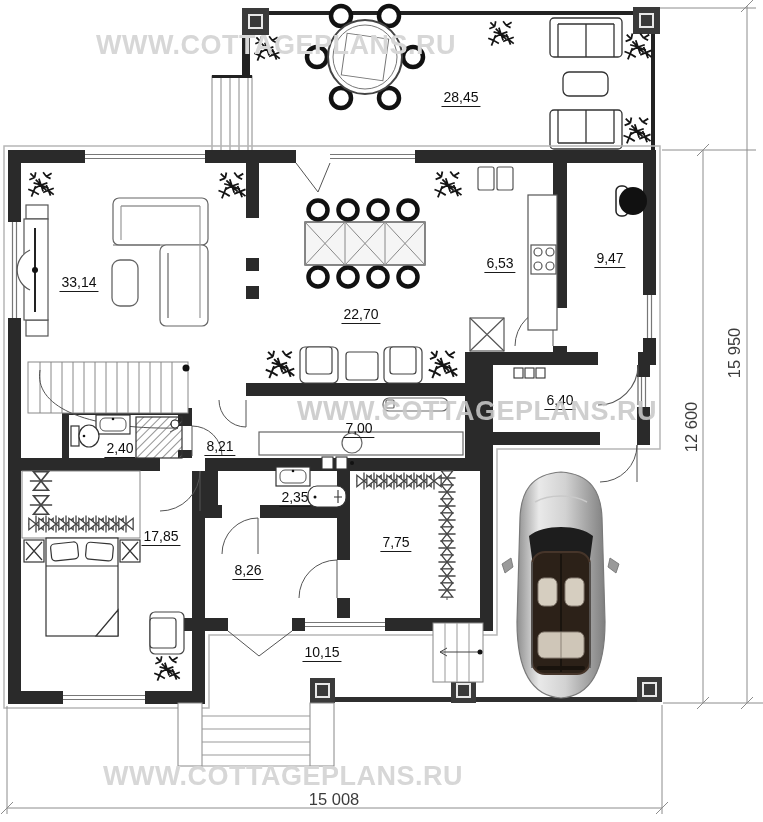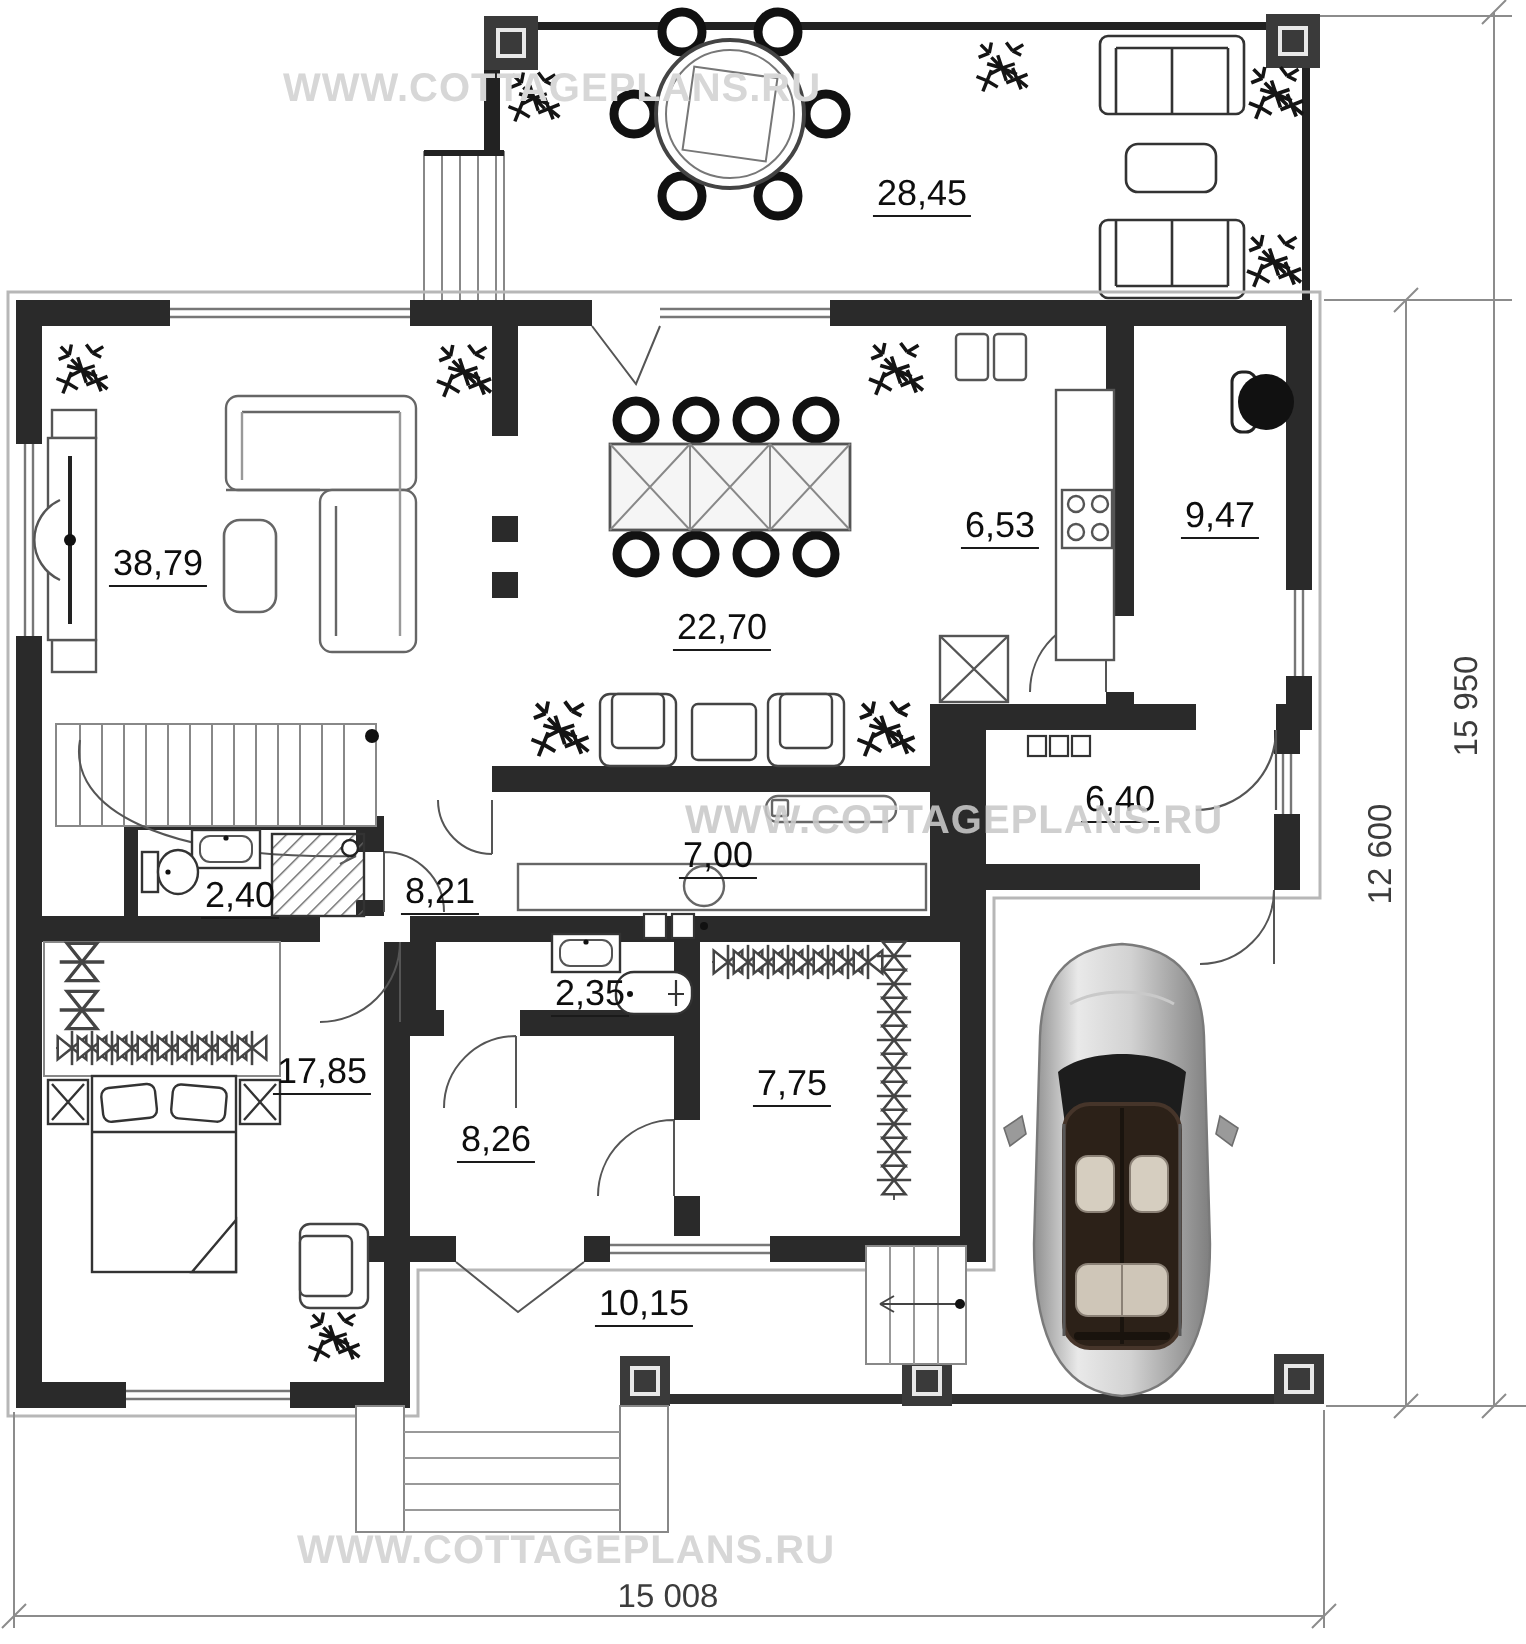--- a/index.html
+++ b/index.html
@@ -1,26 +1,26 @@
 <!DOCTYPE html>
 <html><head>
 <meta charset="utf-8">
 <style>
   html,body{margin:0;padding:0;background:#fff;}
   #canvas{position:relative;width:763px;height:822px;background:#fff;overflow:hidden;
           font-family:"Liberation Sans",sans-serif;}
   svg{position:absolute;left:0;top:0;z-index:1;}
   .w{fill:#2a2a2a;}
   .rl{position:absolute;z-index:4;transform:translate(-50%,-50%);
-      font-size:18px;color:#0e0e0e;white-space:nowrap;}
+      font-size:14px;color:#0e0e0e;white-space:nowrap;}
   .rl span{border-bottom:1.2px solid #1a1a1a;padding:0 2px 1px 2px;}
   .dim{position:absolute;z-index:4;font-size:16.5px;color:#3c3c3c;white-space:nowrap;
        transform:translate(-50%,-50%);}
   .dim.vert{transform:translate(-50%,-50%) rotate(-90deg);}
-  .wm{position:absolute;z-index:5;font-weight:bold;font-size:20px;letter-spacing:.5px;
+  .wm{position:absolute;z-index:5;font-weight:bold;font-size:27px;letter-spacing:.5px;
       color:rgba(200,200,200,0.88);white-space:nowrap;transform:translate(-50%,-50%);}
   .wm.light{color:#d7d7d7;}
 </style>
 </head>
 <body>
 
 <div id="canvas">
 
 <svg width="763" height="822" viewBox="0 0 763 822">
   <defs>
@@ -425,21 +425,21 @@
     <path d="M741,12 L753,0 M741,709 L753,697"></path>
     <path d="M697,156 L709,144 M697,709 L709,697"></path>
     <path d="M7,706 V814"></path>
     <path d="M662,705 V814"></path>
     <path d="M7,808 H662"></path>
     <path d="M1,814 L13,802 M656,814 L668,802"></path>
   </g>
 </svg>
 
 <div class="rl" style="left:461px;top:97px"><span>28,45</span></div>
-<div class="rl" style="left:79px;top:282px"><span>38,79</span></div>
+<div class="rl" style="left:79px;top:282px"><span>33,14</span></div>
 <div class="rl" style="left:361px;top:314px"><span>22,70</span></div>
 <div class="rl" style="left:500px;top:263px"><span>6,53</span></div>
 <div class="rl" style="left:610px;top:258px"><span>9,47</span></div>
 <div class="rl" style="left:359px;top:428px"><span>7,00</span></div>
 <div class="rl" style="left:560px;top:400px"><span>6,40</span></div>
 <div class="rl" style="left:120px;top:448px"><span>2,40</span></div>
 <div class="rl" style="left:220px;top:446px"><span>8,21</span></div>
 <div class="rl" style="left:295px;top:497px"><span>2,35</span></div>
 <div class="rl" style="left:161px;top:536px"><span>17,85</span></div>
 <div class="rl" style="left:248px;top:570px"><span>8,26</span></div>

